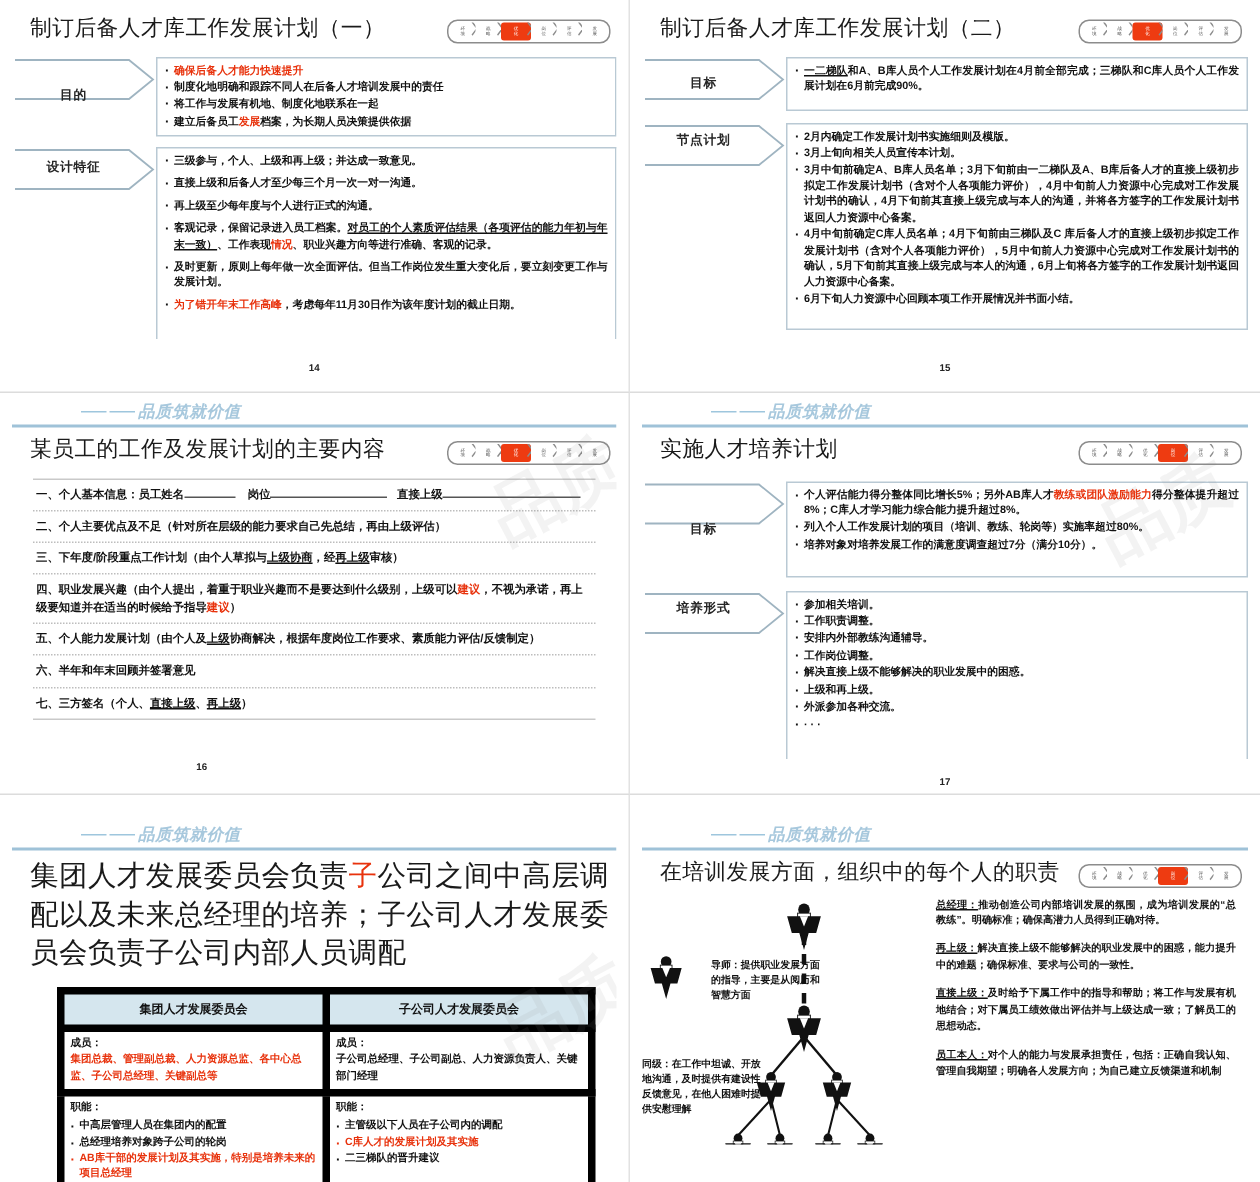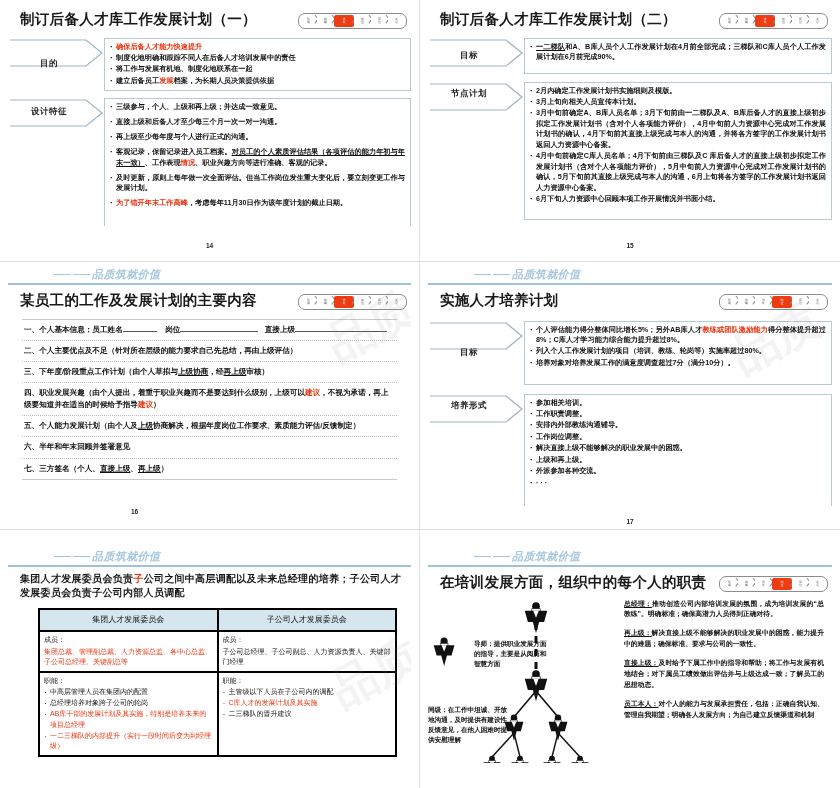--- a/index.html
+++ b/index.html
@@ -47,24 +47,24 @@
     white-space:nowrap;
   }
 
   
   .titlerow{
     display:flex;align-items:flex-start;justify-content:space-between;
     padding:6px 4px 0 12px;
   }
   .stitle{
     font-family:"Liberation Serif","DejaVu Serif",serif;
-    font-weight:bold;font-size:14.5px;color:#1a1a1a;
+    font-weight:normal;font-size:14.5px;color:#1a1a1a;
     line-height:1.35;margin:0;letter-spacing:.3px;
   }
-  .stitle.two-line{font-size:10px;}
+  .stitle.two-line{font-size:19px;}
 
   
   .badge{
     flex:0 0 auto;
     display:flex;align-items:center;
     border:1px solid #8c8c8c;
     border-radius:7px;
     height:14px;
     padding:0 1px;
     background:#fff;
@@ -153,25 +153,25 @@
   .formlist .frow.first{border-top:1px solid #c9c9c9;}
   .formlist .frow.last{border-bottom:1px solid #c9c9c9;}
   .blank{display:inline-block;border-bottom:1px solid #555;min-width:34px;}
   .blank.lg{min-width:78px;}
   .blank.xl{min-width:92px;}
 
   
   .tblwrap{margin:9px 14px 0 30px;}
   table.cm{border-collapse:collapse;width:100%;}
   table.cm th,table.cm td{
-    border:2px solid #000000;
+    border:5px solid #000000;
     vertical-align:top;
     padding:3px 4px;
     font-family:"Liberation Sans","DejaVu Sans",sans-serif;
-    font-size:7px;line-height:1.5;color:#111;font-weight:normal;
+    font-size:7px;line-height:1.5;color:#111;font-weight:bold;
     text-align:left;
   }
   table.cm th{
     background:#d5e6ee;text-align:center;font-size:8px;padding:4px 3px;
   }
   table.cm .hd{display:block;margin-bottom:1px;}
   table.cm ul{margin:0;padding:0;list-style:none;}
   table.cm li{position:relative;padding-left:6px;margin-bottom:.5px;}
   table.cm li::before{content:"·";position:absolute;left:0;top:-1px;font-size:9px;}
 

